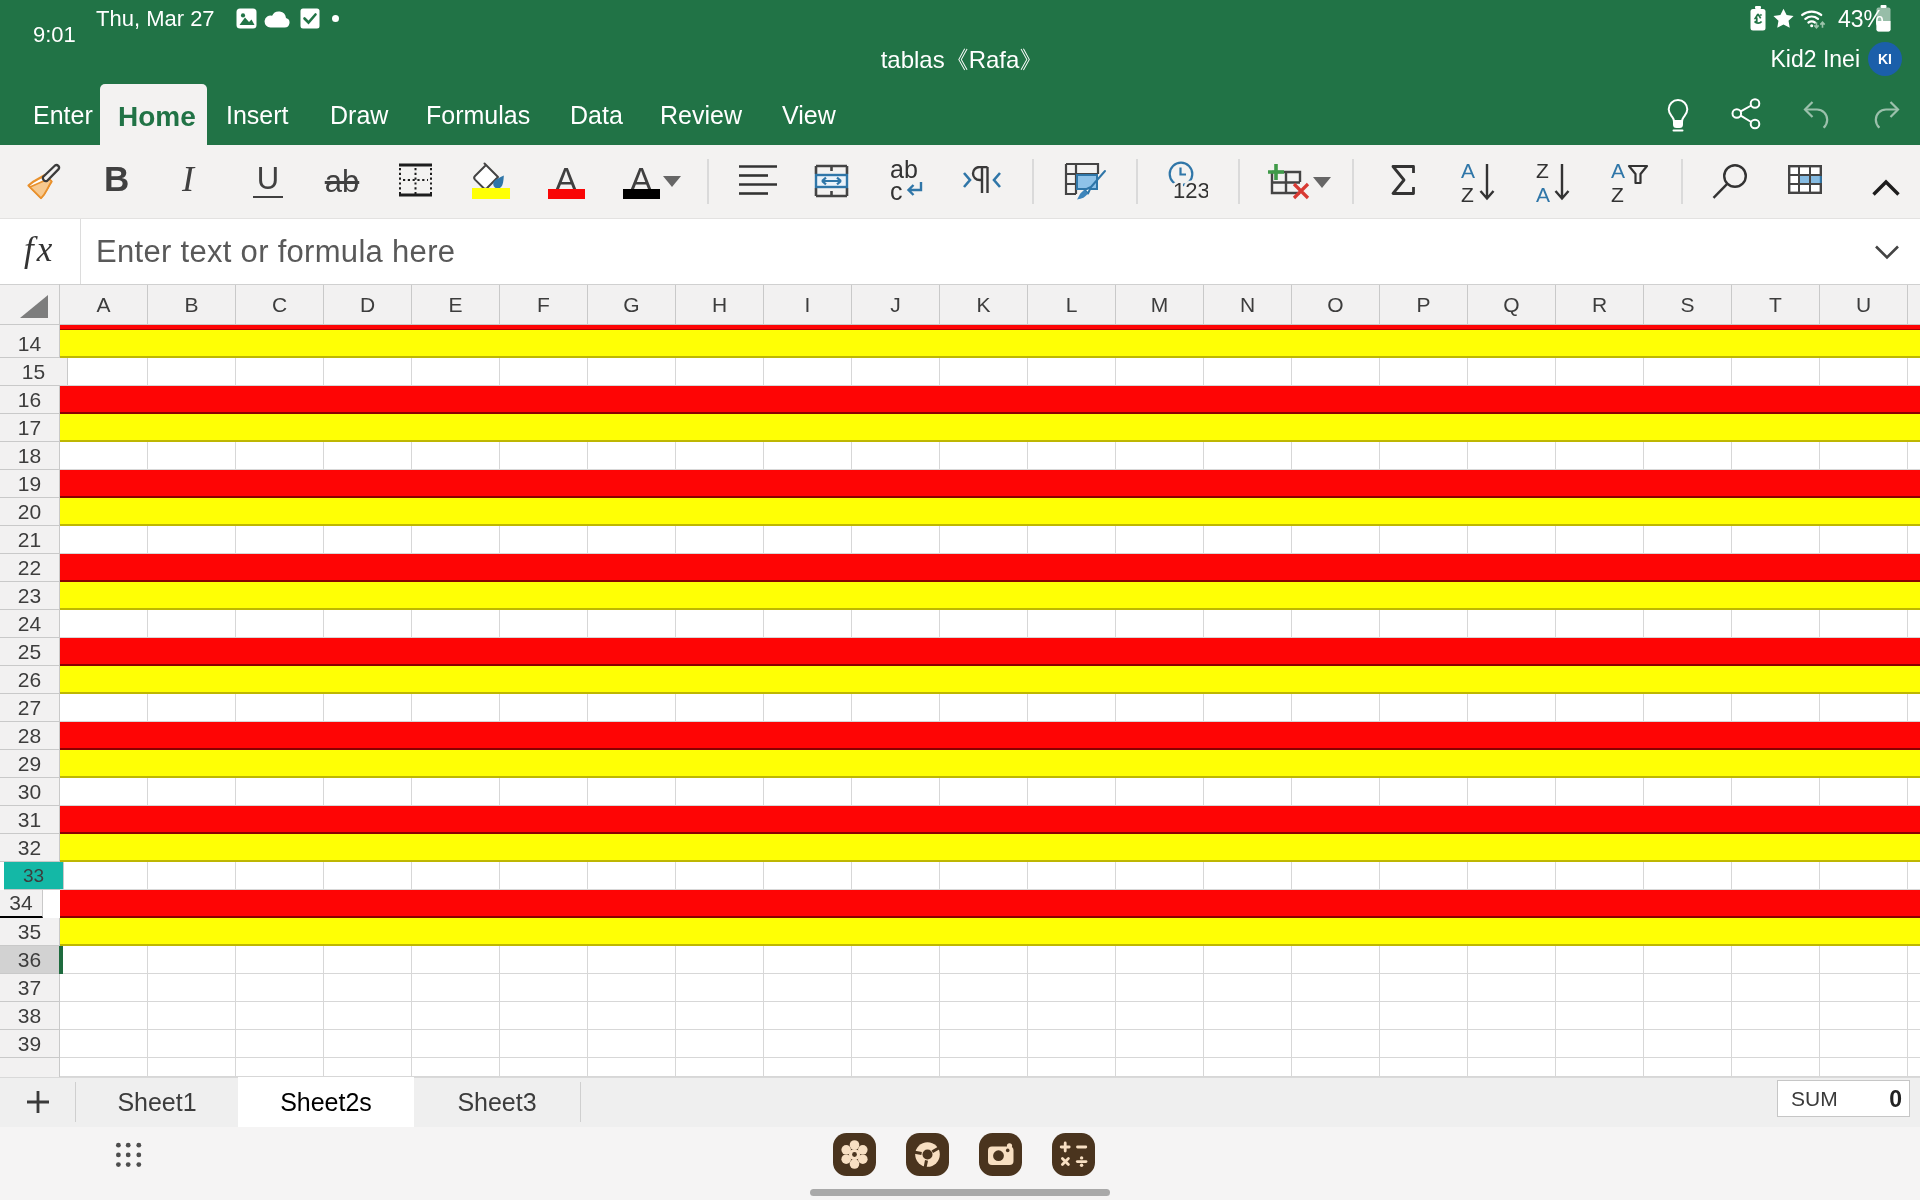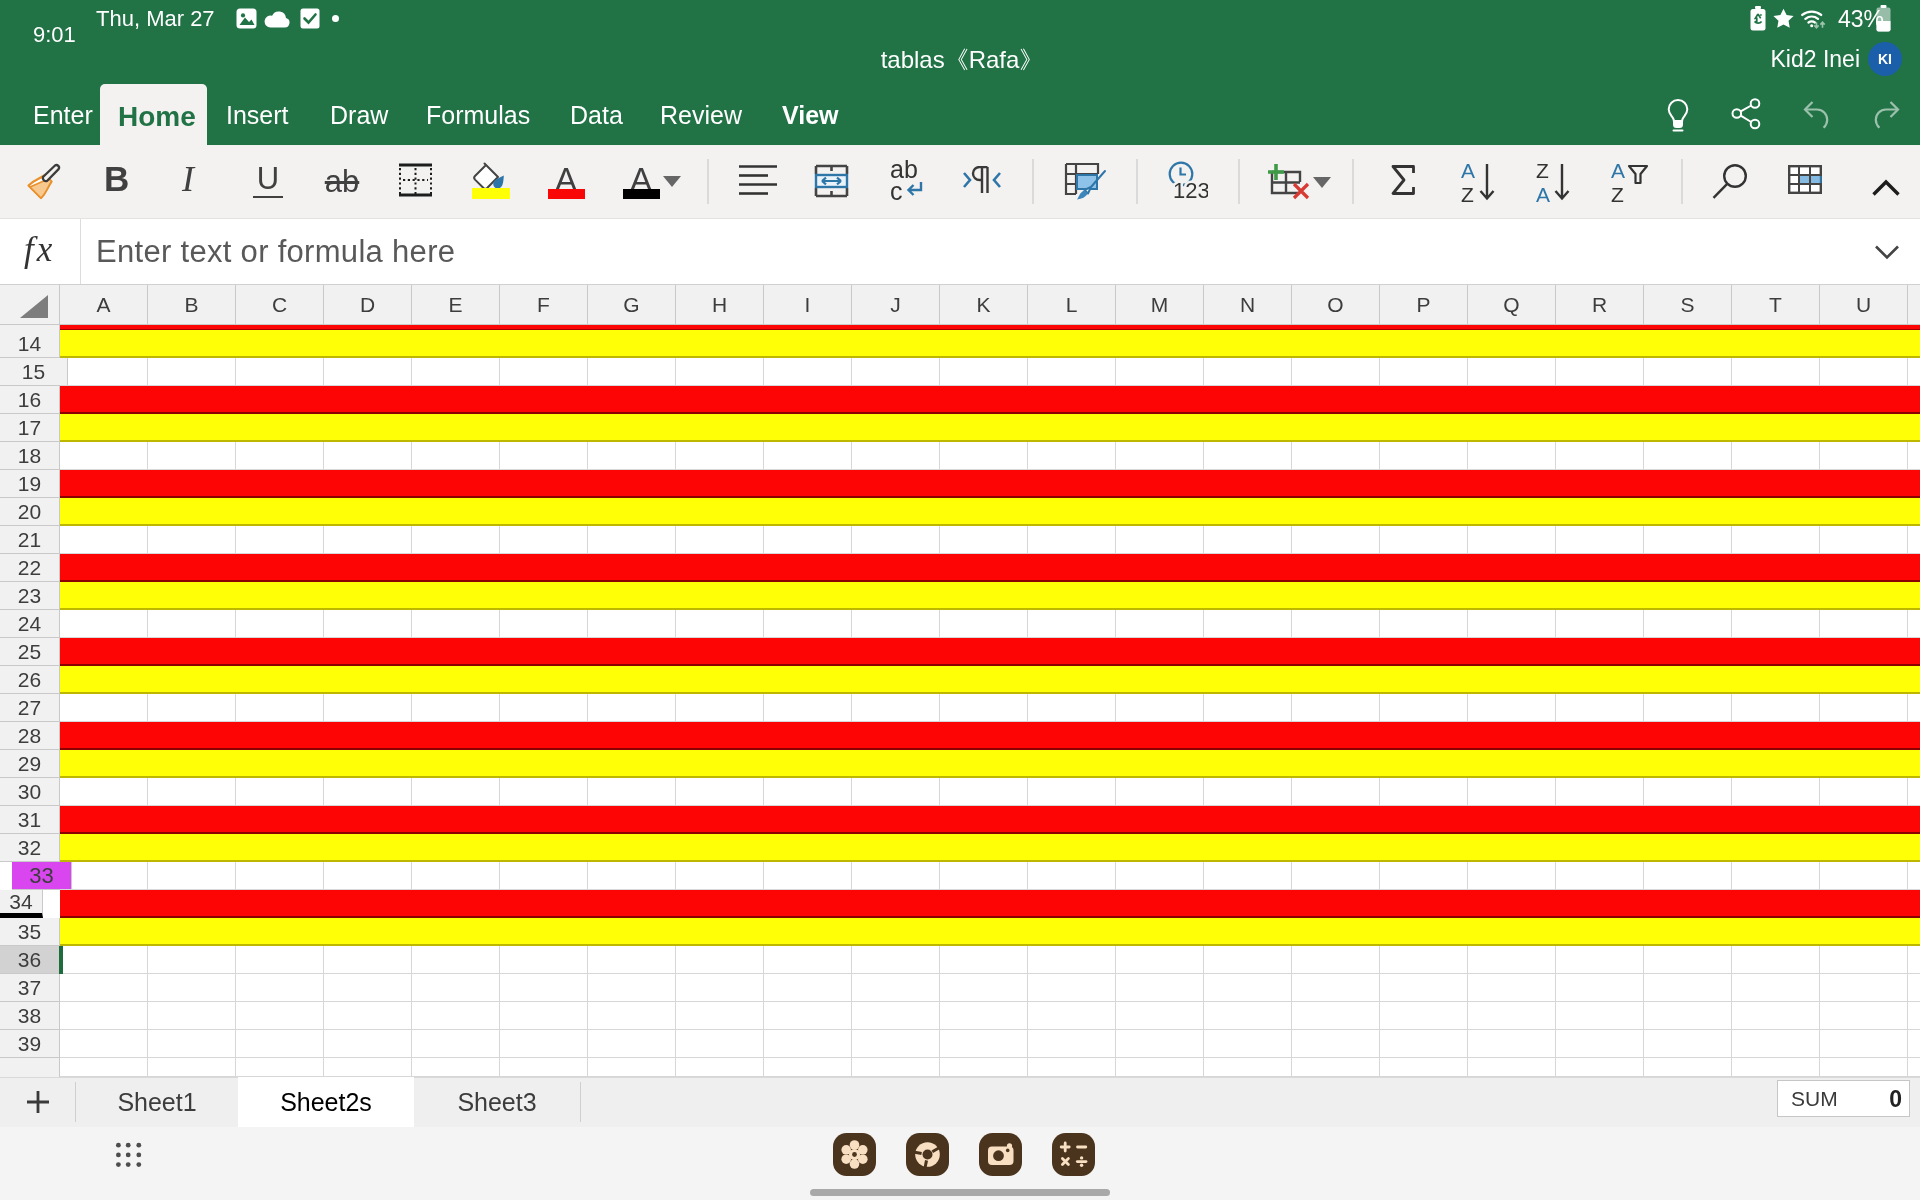--- a/index.html
+++ b/index.html
@@ -55,21 +55,21 @@
 <div class="ab" style="left:1680px;top:46px;width:180px;height:28px;text-align:right;color:#fff;font-size:23px;">Kid2 Inei</div>
 <div class="ab ctr" style="left:1868px;top:42px;width:34px;height:34px;border-radius:50%;background:#1b5faa;color:#fff;font-size:14px;font-weight:700;">KI</div>
 <div class="ab" style="left:100px;top:84px;width:107px;height:61px;background:#f3f2f1;border-radius:5px 5px 0 0"></div>
 <div class="ab" style="left:33px;top:101px;width:45px;height:28px;color:#fff;font-size:25px;">Enter</div>
 <div class="ab" style="left:118px;top:101px;width:81px;height:28px;color:#217346;font-size:28px;font-weight:700;">Home</div>
 <div class="ab" style="left:226px;top:101px;width:73px;height:28px;color:#fff;font-size:25px;">Insert</div>
 <div class="ab" style="left:330px;top:101px;width:66px;height:28px;color:#fff;font-size:25px;">Draw</div>
 <div class="ab" style="left:426px;top:101px;width:112px;height:28px;color:#fff;font-size:25px;">Formulas</div>
 <div class="ab" style="left:570px;top:101px;width:60px;height:28px;color:#fff;font-size:25px;">Data</div>
 <div class="ab" style="left:660px;top:101px;width:88px;height:28px;color:#fff;font-size:25px;">Review</div>
-<div class="ab" style="left:782px;top:101px;width:59px;height:28px;color:#fff;font-size:25px;font-weight:bold;">View</div>
+<div class="ab" style="left:782px;top:101px;width:59px;height:28px;color:#fff;font-size:25px;">View</div>
 <svg class="ab" style="left:1663px;top:98px" width="30" height="34" viewBox="0 0 30 34">
 <g fill="none" stroke="#fff" stroke-width="2">
 <path d="M15 2 a9.3 9.3 0 0 1 9.3 9.3 c0 3.6-2 5.6-3.5 7.6 c-1.1 1.5-1.6 2.6-1.7 4.1 h-8.2 c-0.1-1.5-0.6-2.6-1.7-4.1 c-1.5-2-3.5-4-3.5-7.6 A9.3 9.3 0 0 1 15 2 Z"></path>
 <path d="M11 23 h8 v3.5 a2.5 2.5 0 0 1-2.5 2.5 h-3 a2.5 2.5 0 0 1-2.5-2.5 Z" fill="#fff"></path>
 <path d="M10.5 32.5 h9" stroke-linecap="round"></path>
 </g>
 </svg>
 <svg class="ab" style="left:1731px;top:98px" width="30" height="32" viewBox="0 0 30 32">
 <g fill="none" stroke="#fff" stroke-width="2">
 <circle cx="24" cy="5.5" r="4.3"></circle>
@@ -269,23 +269,23 @@
 <div class="ab ctr" style="left:0;top:722px;width:60px;height:28px;background:#f2f1f1;border-right:1px solid #c9c9c9;border-bottom:1px solid #c9c9c9;font-size:21px;color:#3d3d3d">28</div>
 <div class="ab" style="left:60px;top:722px;width:1860px;height:28px;background:#fe0505;border-bottom:2px solid rgba(97,0,0,0.75)"></div>
 <div class="ab ctr" style="left:0;top:750px;width:60px;height:28px;background:#f2f1f1;border-right:1px solid #c9c9c9;border-bottom:1px solid #c9c9c9;font-size:21px;color:#3d3d3d">29</div>
 <div class="ab" style="left:60px;top:750px;width:1860px;height:28px;background:#ffff05;border-bottom:2px solid rgba(110,95,0,0.45)"></div>
 <div class="ab ctr" style="left:0;top:778px;width:60px;height:28px;background:#f2f1f1;border-right:1px solid #c9c9c9;border-bottom:1px solid #c9c9c9;font-size:21px;color:#3d3d3d">30</div>
 <div class="ab" style="left:60px;top:778px;width:1860px;height:28px;border-bottom:1px solid #d7d7d7;background:repeating-linear-gradient(90deg,transparent 0,transparent 87px,#d7d7d7 87px,#d7d7d7 88px)"></div>
 <div class="ab ctr" style="left:0;top:806px;width:60px;height:28px;background:#f2f1f1;border-right:1px solid #c9c9c9;border-bottom:1px solid #c9c9c9;font-size:21px;color:#3d3d3d">31</div>
 <div class="ab" style="left:60px;top:806px;width:1860px;height:28px;background:#fe0505;border-bottom:2px solid rgba(97,0,0,0.75)"></div>
 <div class="ab ctr" style="left:0;top:834px;width:60px;height:28px;background:#f2f1f1;border-right:1px solid #c9c9c9;border-bottom:1px solid #c9c9c9;font-size:21px;color:#3d3d3d">32</div>
 <div class="ab" style="left:60px;top:834px;width:1860px;height:28px;background:#ffff05;border-bottom:2px solid rgba(110,95,0,0.45)"></div>
-<div class="ab ctr" style="left:12px;top:862px;width:60px;height:28px;background:#d946ef;border-right:1px solid #c9c9c9;border-bottom:1px solid #c9c9c9;font-size:22px;color:#3d3d3d">33</div>
+<div class="ab ctr" style="left:4px;top:862px;width:60px;height:28px;background:#14b8a6;border-right:1px solid #c9c9c9;border-bottom:1px solid #c9c9c9;font-size:19px;color:#3d3d3d">33</div>
 <div class="ab" style="left:60px;top:862px;width:1860px;height:28px;border-bottom:1px solid #d7d7d7;background:repeating-linear-gradient(90deg,transparent 0,transparent 87px,#d7d7d7 87px,#d7d7d7 88px)"></div>
-<div class="ab ctr" style="left:0;top:890px;width:43px;height:28px;background:#f2f1f1;border-right:1px solid #c9c9c9;border-bottom:5px solid #000000;font-size:21px;color:#3d3d3d">34</div>
+<div class="ab ctr" style="left:0;top:890px;width:43px;height:28px;background:#f2f1f1;border-right:1px solid #c9c9c9;border-bottom:2px solid #000000;font-size:21px;color:#3d3d3d">34</div>
 <div class="ab" style="left:60px;top:890px;width:1860px;height:28px;background:#fe0505;border-bottom:2px solid rgba(97,0,0,0.75)"></div>
 <div class="ab ctr" style="left:0;top:918px;width:60px;height:28px;background:#f2f1f1;border-right:1px solid #c9c9c9;border-bottom:1px solid #c9c9c9;font-size:21px;color:#3d3d3d">35</div>
 <div class="ab" style="left:60px;top:918px;width:1860px;height:28px;background:#ffff05;border-bottom:2px solid rgba(110,95,0,0.45)"></div>
 <div class="ab ctr" style="left:0;top:946px;width:60px;height:28px;background:#d2d2d2;border-right:1px solid #c9c9c9;border-bottom:1px solid #c9c9c9;font-size:21px;color:#3d3d3d">36</div>
 <div class="ab" style="left:60px;top:946px;width:1860px;height:28px;border-bottom:1px solid #d7d7d7;background:repeating-linear-gradient(90deg,transparent 0,transparent 87px,#d7d7d7 87px,#d7d7d7 88px)"></div>
 <div class="ab ctr" style="left:0;top:974px;width:60px;height:28px;background:#f2f1f1;border-right:1px solid #c9c9c9;border-bottom:1px solid #c9c9c9;font-size:21px;color:#3d3d3d">37</div>
 <div class="ab" style="left:60px;top:974px;width:1860px;height:28px;border-bottom:1px solid #d7d7d7;background:repeating-linear-gradient(90deg,transparent 0,transparent 87px,#d7d7d7 87px,#d7d7d7 88px)"></div>
 <div class="ab ctr" style="left:0;top:1002px;width:60px;height:28px;background:#f2f1f1;border-right:1px solid #c9c9c9;border-bottom:1px solid #c9c9c9;font-size:21px;color:#3d3d3d">38</div>
 <div class="ab" style="left:60px;top:1002px;width:1860px;height:28px;border-bottom:1px solid #d7d7d7;background:repeating-linear-gradient(90deg,transparent 0,transparent 87px,#d7d7d7 87px,#d7d7d7 88px)"></div>
 <div class="ab ctr" style="left:0;top:1030px;width:60px;height:28px;background:#f2f1f1;border-right:1px solid #c9c9c9;border-bottom:1px solid #c9c9c9;font-size:21px;color:#3d3d3d">39</div>

